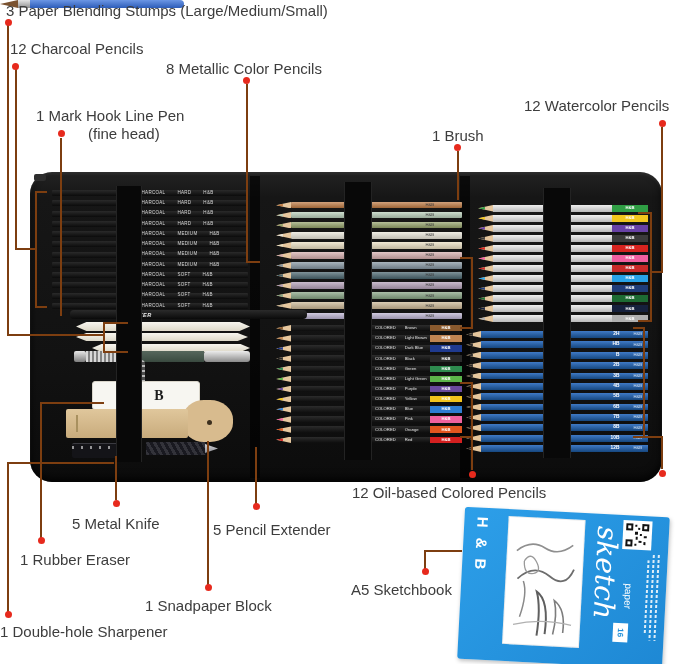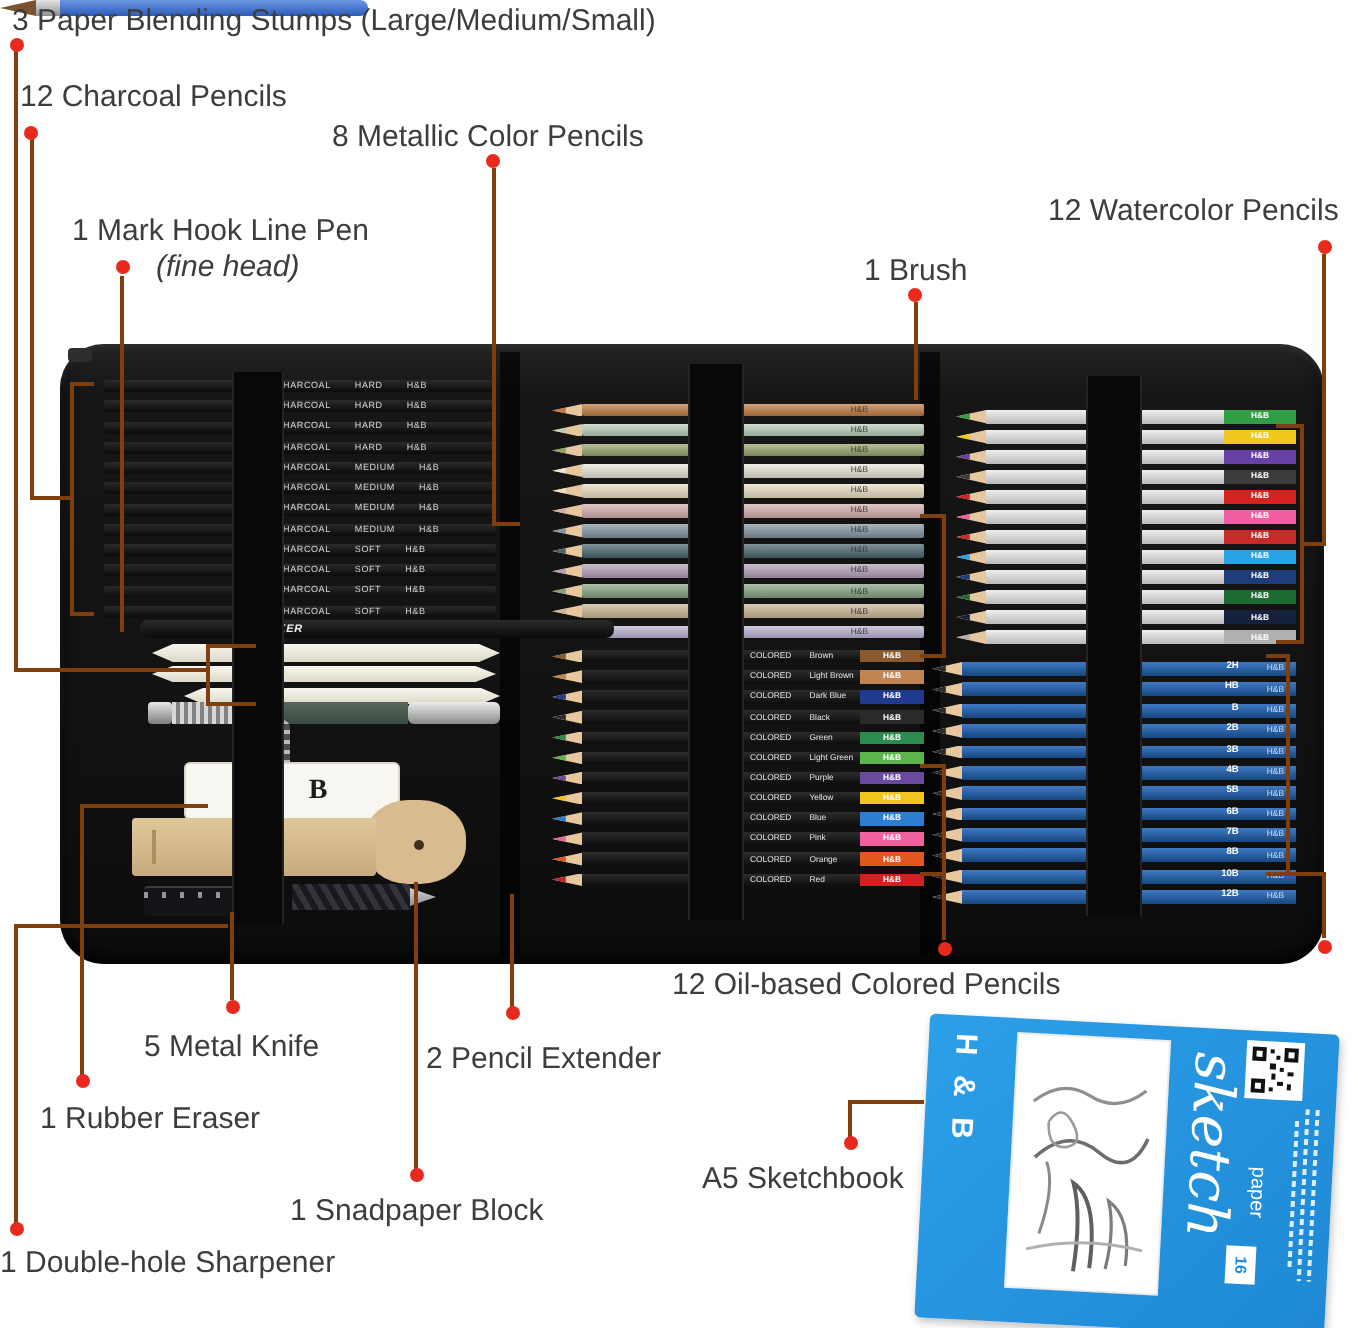--- a/index.html
+++ b/index.html
@@ -750,27 +750,27 @@
     <div class="tinycol" style="left:185px;top:44px;height:74px;"></div>
     <div class="box16">
       <span>16</span>
     </div>
   </div>
 
   <div class="lbl" style="left:6px;top:2px;">3 Paper Blending  Stumps (Large/Medium/Small)</div>
   <div class="lbl" style="left:10px;top:40px;">12 Charcoal Pencils</div>
   <div class="lbl" style="left:166px;top:60px;">8 Metallic Color Pencils</div>
   <div class="lbl" style="left:36px;top:107px;">1 Mark Hook Line Pen</div>
-  <div class="lbl" style="left:78px;top:125px;font-style:italic;">(fine head)</div>
+  <div class="lbl" style="left:88px;top:125px;">(fine head)</div>
   <div class="lbl" style="left:432px;top:127px;">1 Brush</div>
   <div class="lbl" style="left:524px;top:97px;">12 Watercolor Pencils</div>
-  <div class="lbl" style="left:336px;top:484px;">12 Oil-based Colored Pencils</div>
+  <div class="lbl" style="left:352px;top:484px;">12 Oil-based Colored Pencils</div>
   <div class="lbl" style="left:72px;top:515px;">5 Metal Knife</div>
   <div class="lbl" style="left:20px;top:551px;">1 Rubber Eraser</div>
-  <div class="lbl" style="left:213px;top:521px;">2 Pencil Extender</div>
+  <div class="lbl" style="left:213px;top:521px;">5 Pencil Extender</div>
   <div class="lbl" style="left:145px;top:597px;">1 Snadpaper Block</div>
   <div class="lbl" style="left:0px;top:623px;">1 Double-hole Sharpener</div>
   <div class="lbl" style="left:351px;top:581px;">A5 Sketchbook</div>
 
   <div class="dot" style="left:5px;top:19px;"></div>
   <div class="lv" style="left:7px;top:25px;height:311px;"></div>
   <div class="lh" style="left:7px;top:334px;width:97px;"></div>
   <div class="lv" style="left:103px;top:322px;height:31px;"></div>
   <div class="lh" style="left:103px;top:322px;width:25px;"></div>
   <div class="lh" style="left:103px;top:351px;width:25px;"></div>

